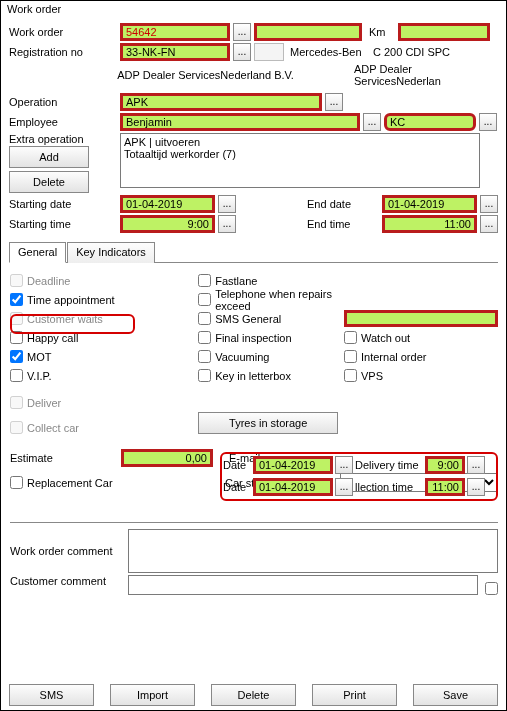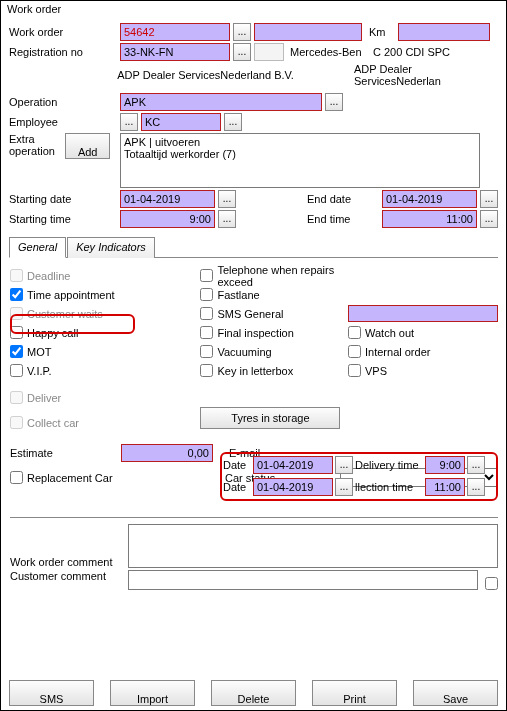--- a/index.html
+++ b/index.html
@@ -29,22 +29,22 @@
   .row {
     display: flex;
     align-items: center;
     margin-bottom: 2px;
     gap: 3px;
   }
   .label {
     display: inline-block;
   }
   .input {
-    border: 1px solid #b91c1c;
-    background: #c4b5fd;
+    border: 3px solid #b91c1c;
+    background: #bef264;
     height: 18px;
     font-size: 11px;
     padding: 1px 3px;
     font-family: inherit;
   }
   .input-readonly {
     border: 1px solid #bbb;
     background: #f4f4f4;
     height: 18px;
     padding: 1px 3px;
@@ -61,21 +61,21 @@
     cursor: pointer;
     padding: 0;
     font-family: inherit;
   }
   .btn {
     height: 22px;
     border: 1px solid #888;
     background: linear-gradient(#fdfdfd,#e3e3e3);
     cursor: pointer;
     font-size: 11px;
-    padding: 12px;
+    padding: 0;
     font-family: inherit;
   }
   .textarea {
     border: 1px solid #7a7a7a;
     background: #fff;
     font-size: 11px;
     padding: 2px 3px;
     resize: none;
     font-family: inherit;
   }
@@ -87,21 +87,20 @@
   }
   .tab {
     border: 1px solid #888;
     border-bottom: none;
     padding: 3px 8px 4px 8px;
     background: linear-gradient(#fdfdfd,#eee);
     margin-right: 1px;
     cursor: pointer;
     position: relative;
     top: 1px;
-    font-style: italic;
   }
   .tab.active {
     background: #fff;
     border-bottom: 1px solid #fff;
   }
   .tabpanel {
     border-left: 1px solid #fff;
     padding-top: 8px;
   }
   .chk-row {
@@ -190,27 +189,28 @@
     </div>
 
     <div class="row">
       <span class="label" style="width:108px">Operation</span>
       <input class="input" style="width: 202px;" value="APK">
       <button class="btn-dots">...</button>
     </div>
 
     <div class="row">
       <span class="label" style="width:108px">Employee</span>
-      <button class="btn-dots">...</button>
-      <input class="input" style="width: 80px;" value="KC">
+      <input class="input" style="width: 240px;" value="Benjamin">
+      <button class="btn-dots">...</button>
+      <input class="input" style="width: 92px; border-radius: 6px;" value="KC">
       <button class="btn-dots">...</button>
     </div>
 
     <div class="row" style="align-items:flex-start">
-      <div style="width:108px;display:flex;gap:10px">
+      <div style="width:108px;display:flex;flex-direction:column;gap:1px">
         <span class="label">Extra operation</span>
         <button class="btn" style="width:80px">Add</button>
         <button class="btn" style="width:80px;margin-top:2px">Delete</button>
       </div>
       <textarea class="textarea" style="width: 360px; height: 55px;">APK | uitvoeren
 Totaaltijd werkorder (7)</textarea>
     </div>
 
     <div class="row" style="margin-top:0">
       <span class="label" style="width:108px">Starting date</span>
@@ -271,25 +271,25 @@
             </div>
           <div class="chk-row disabled-text" style="margin-top:6px">
               <input type="checkbox" class="chk" disabled="" style="">
               <span>Collect car</span>
             </div>
         </div>
 
         <div class="col-mid">
           <div class="chk-row">
               <input type="checkbox" class="chk" style="">
+              <span>Fastlane</span>
+            </div>
+          <div class="chk-row">
+              <input type="checkbox" class="chk" style="">
               <span>Telephone when repairs exceed</span>
-            </div>
-          <div class="chk-row">
-              <input type="checkbox" class="chk" style="">
-              <span>Fastlane</span>
             </div>
           <div class="chk-row">
               <input type="checkbox" class="chk" style="">
               <span>SMS General</span>
             </div>
           <div class="chk-row">
               <input type="checkbox" class="chk" style="">
               <span>Final inspection</span>
             </div>
           <div class="chk-row">
@@ -355,21 +355,21 @@
         <div class="chk-row" style="width:212px">
             <input type="checkbox" class="chk" style="">
             <span>Replacement Car</span>
           </div>
         <span class="label" style="width:112px">Car status</span>
         <select class="select" style="flex:1"><option></option></select>
       </div>
 
       <div class="hrule" style="margin-top:30px"></div>
 
-      <div class="row" style="align-items:flex-end">
+      <div class="row" style="align-items:center">
         <span class="label" style="width:115px">Work order comment</span>
         <div class="scroll-y" style="flex:1;height:44px"></div>
       </div>
 
       <div class="row" style="align-items:flex-start;margin-top:2px">
         <span class="label" style="width:115px">Customer comment</span>
         <div class="scroll-y" style="flex:1;height:20px"></div>
         <input type="checkbox" class="chk" style="align-self: flex-end; margin-left: 4px;">
       </div>
     </div>

